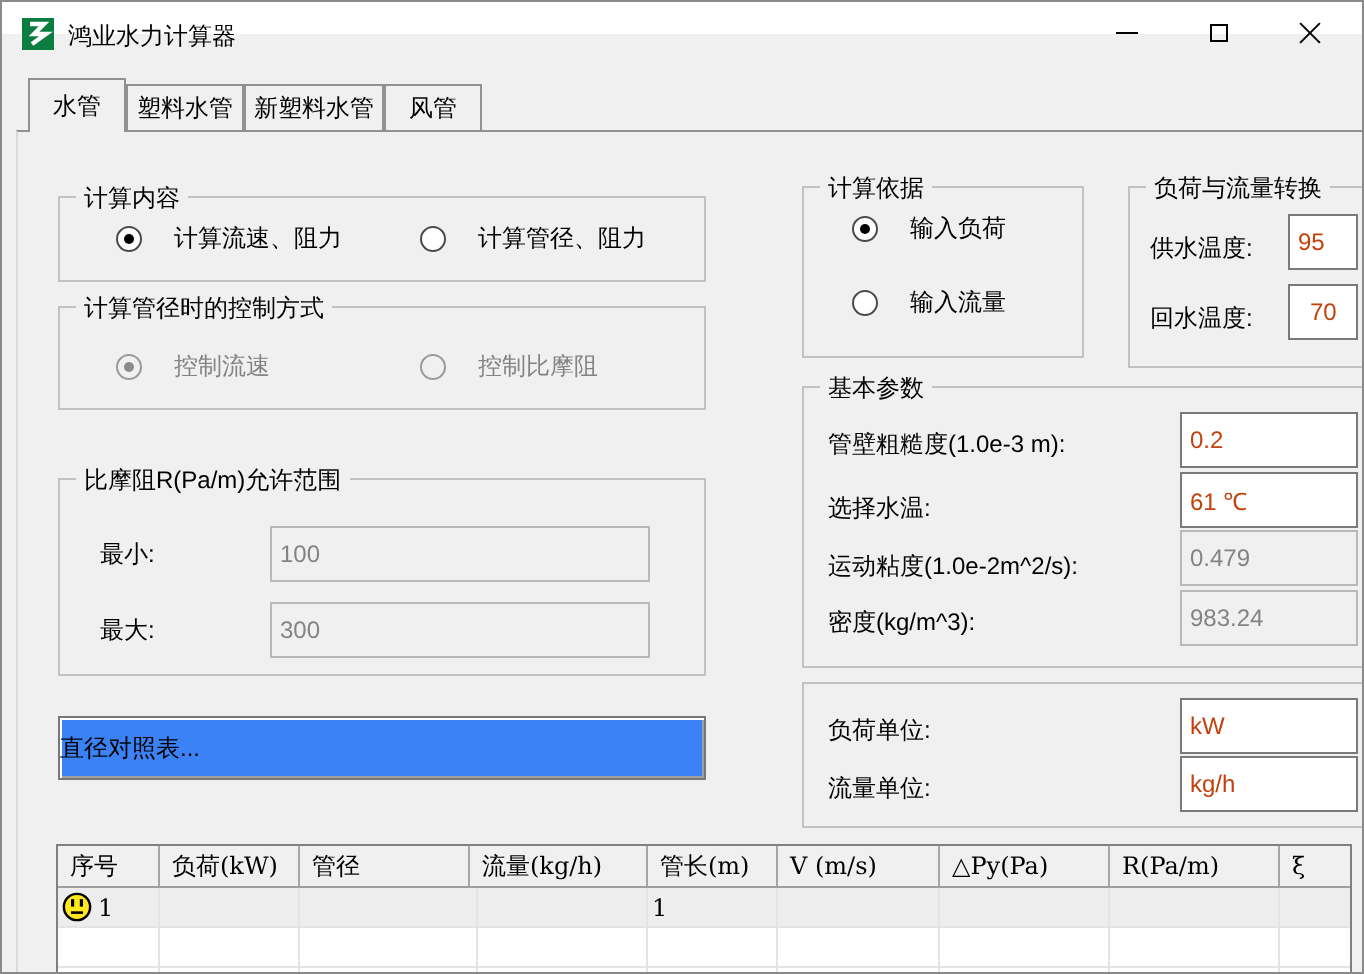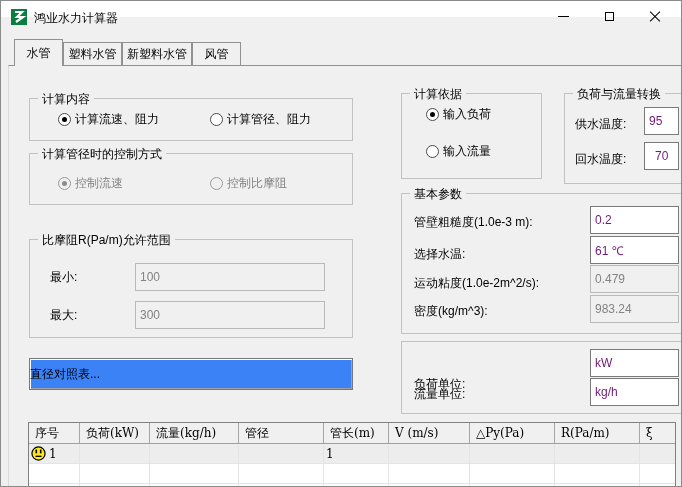--- a/index.html
+++ b/index.html
@@ -29,27 +29,27 @@
   .tab.active{left:13px;top:38px;width:49px;height:27px;z-index:3;}
   .tab.t2{left:62px;top:41px;width:59px;height:23px;}
   .tab.t3{left:121px;top:41px;width:70px;height:23px;}
   .tab.t4{left:191px;top:41px;width:49px;height:23px;}
   
   .group{position:absolute;border:1px solid #c2c2c2;}
   .group-label{position:absolute;top:-8px;left:8px;background:#f0f0f0;padding:0 4px;white-space:nowrap;}
   .lbl{position:absolute;white-space:nowrap;}
   .lbl.gray{color:#838383;}
   
-  .radio-row{position:absolute;display:flex;align-items:center;gap:4px;height:15px;}
+  .radio-row{position:absolute;display:flex;align-items:center;gap:16px;height:15px;}
   .radio{width:13px;height:13px;border-radius:50%;background:#fff;border:1px solid #4b4b4b;position:relative;flex:none;}
   .radio.checked::after{content:"";position:absolute;left:3px;top:3px;width:5px;height:5px;border-radius:50%;background:#000;}
   .radio.disabled{border-color:#9a9a9a;background:#f0f0f0;}
   .radio.disabled.checked::after{background:#8b8b8b;}
   
-  .tin{position:absolute;height:28px;border:1px solid #7a7a7a;background:#fff;color:#701a75;
+  .tin{position:absolute;height:28px;border:1px solid #7a7a7a;background:#fff;color:#c2410c;
     font-family:"Liberation Sans",sans-serif;font-size:12px;padding:0 4px;}
   .tin.disabled{background:#f0f0f0;border-color:#b9b9b9;color:#838383;}
   
   .pushbtn{position:absolute;left:28px;top:357px;width:324px;height:32px;background:#3b82f6;
     border:1px solid #777;box-shadow:inset 1px 1px 0 #ffffff,inset -1px -1px 0 #a0a0a0;
     display:flex;align-items:center;justify-content:flex-start;cursor:default;}
   
   .grid{position:absolute;left:27px;top:421px;width:648px;height:66px;background:#fff;
     border:1px solid #808080;overflow:hidden;font-family:"DejaVu Serif",serif;}
   .grid-header{display:flex;height:21px;background:#f0f0f0;border-bottom:1px solid #9f9f9f;}
@@ -155,32 +155,32 @@
     <input class="tin" style="left: 188px; top: 12px; width: 89px;" value="0.2">
     <span class="lbl" style="left:12px;top:52px;">选择水温:</span>
     <input class="tin" style="left: 188px; top: 42px; width: 89px;" value="61 ℃">
     <span class="lbl" style="left:12px;top:81px;">运动粘度(1.0e-2m^2/s):</span>
     <input class="tin disabled" style="left: 188px; top: 71px; width: 89px;" value="0.479">
     <span class="lbl" style="left:12px;top:109px;">密度(kg/m^3):</span>
     <input class="tin disabled" style="left: 188px; top: 101px; width: 89px;" value="983.24">
   </div>
 
   <div class="group" style="left:400px;top:340px;width:290px;height:73px;">
-    <span class="lbl" style="left:12px;top:15px;margin-top:19px;">负荷单位:</span>
+    <span class="lbl" style="left:12px;top:15px;">负荷单位:</span>
     <input class="tin" style="left: 188px; top: 7px; width: 89px;" value="kW">
     <span class="lbl" style="left:12px;top:44px;">流量单位:</span>
     <input class="tin" style="left: 188px; top: 36px; width: 89px;" value="kg/h">
   </div>
 
   <div class="grid">
     <div class="grid-header">
       <div class="hcell c0">序号</div>
       <div class="hcell c1">负荷(kW)</div>
+      <div class="hcell c3">管径</div>
       <div class="hcell c2">流量(kg/h)</div>
-      <div class="hcell c3">管径</div>
       <div class="hcell c4">管长(m)</div>
       <div class="hcell c5">V (m/s)</div>
       <div class="hcell c7">△Py(Pa)</div>
       <div class="hcell c6">R(Pa/m)</div>
       <div class="hcell">ξ</div>
     </div>
     <div class="grid-row current">
       <div class="cell c0">
         <svg class="smiley" viewBox="0 0 16 16">
           <circle cx="8" cy="8" r="7" fill="#ffe81a" stroke="#000" stroke-width="1.3"></circle>

